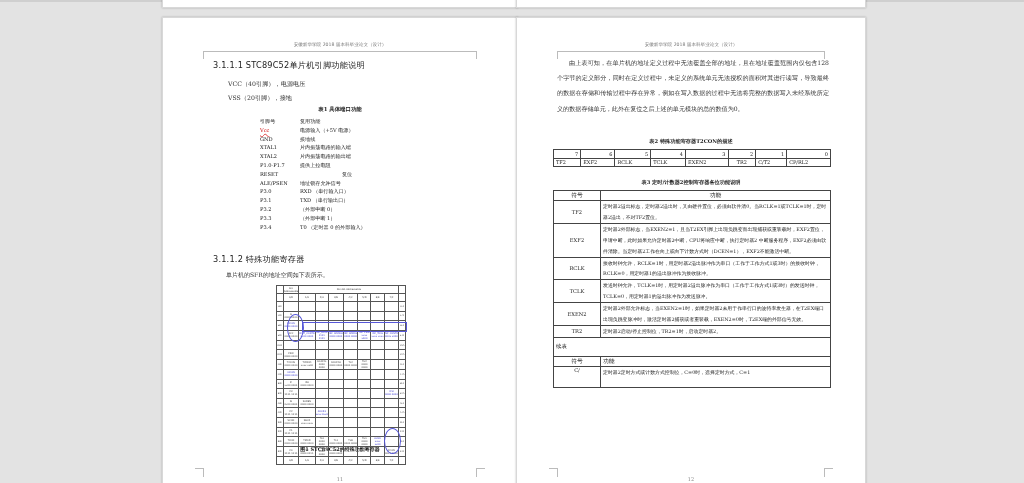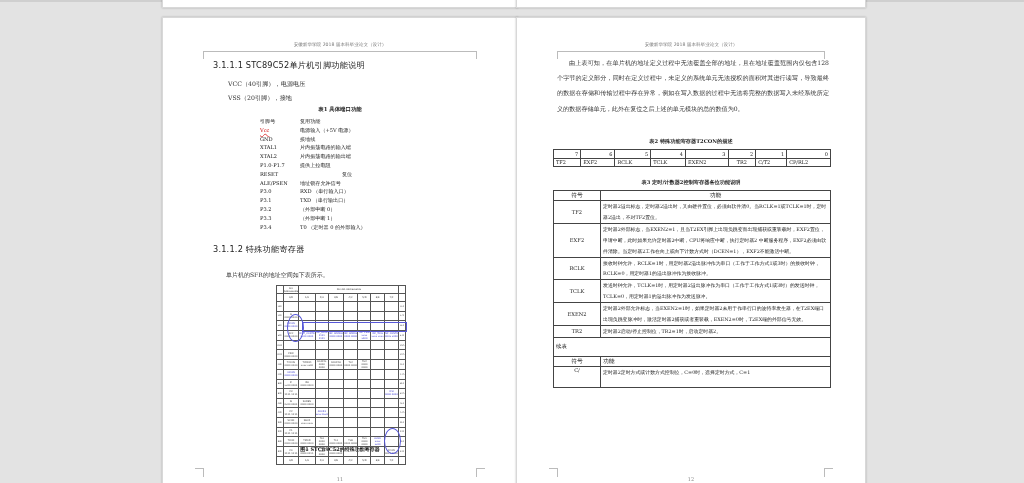--- a/index.html
+++ b/index.html
@@ -138,21 +138,21 @@
     <div class="pin-row">
         <span class="pin-name">P3.3</span>
         <span class="pin-func">（外部中断 1）</span>
       </div>
     <div class="pin-row">
         <span class="pin-name">P3.4</span>
         <span class="pin-func">T0 （定时器 0 的外部输入）</span>
       </div>
   </div>
 
-  <div class="h3" style="top:226px;">3.1.1.2 特殊功能寄存器</div>
+  <div class="h3" style="top:236px;">3.1.1.2 特殊功能寄存器</div>
   <div class="line" style="left:63px; top:253px; font-size:6px;">单片机的SFR的地址空间如下表所示。</div>
 
   <table class="sfr" id="sfr">
     <tbody id="sfr-body">
         <tr>
           <td class="addr hdrrow"></td>
           <td class="cell hdrrow">Bit Addressable</td>
           <td class="hdrrow" colspan="7">Non Bit Addressable</td>
           <td class="addr hdrrow"></td>
         </tr>

